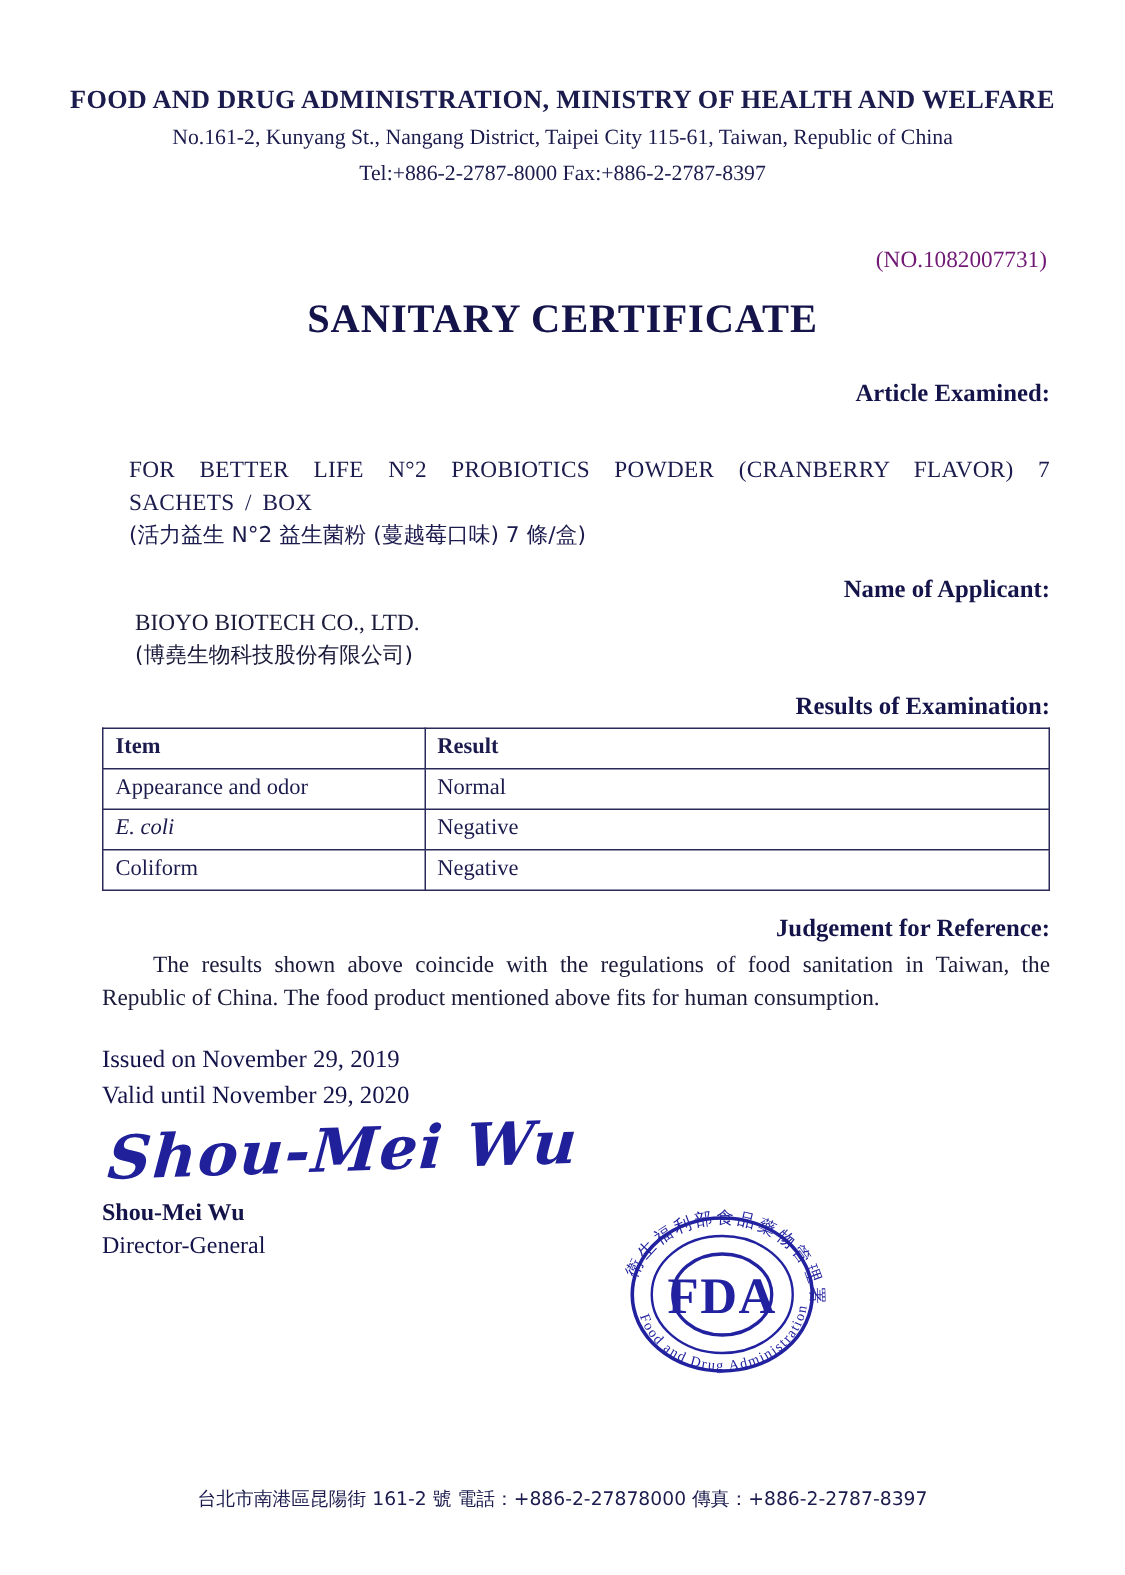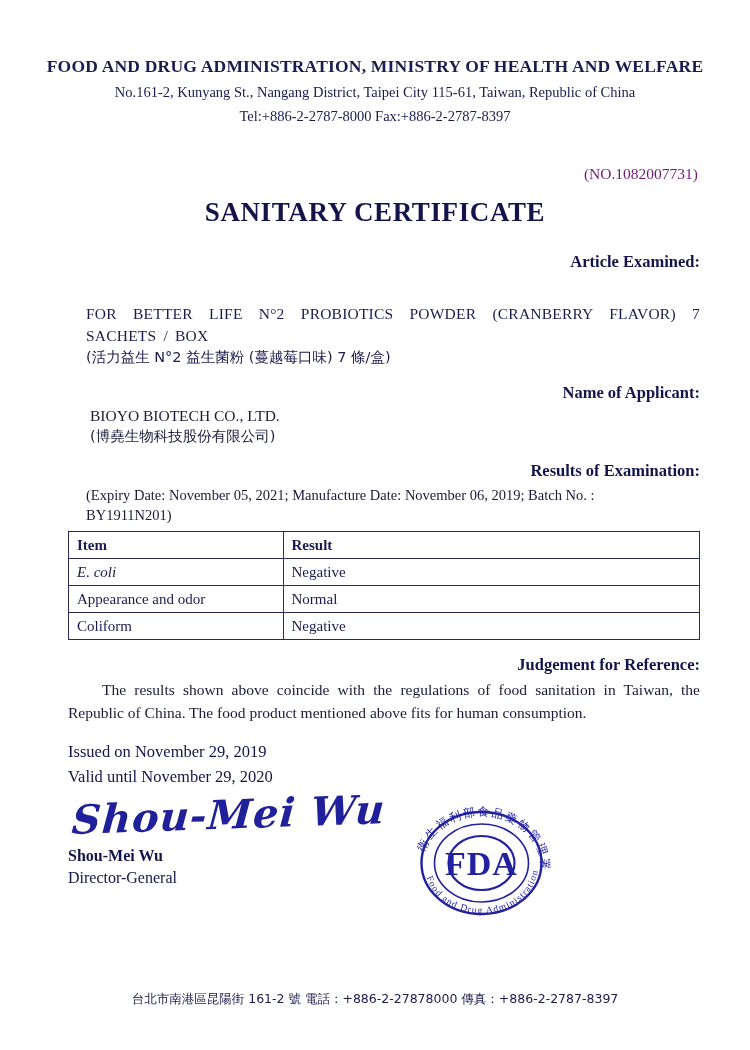--- a/index.html
+++ b/index.html
@@ -247,44 +247,40 @@
       <div class="para cjk">(活力益生 N°2 益生菌粉 (蔓越莓口味) 7 條/盒)</div>
     </div>
 
     <div class="section-head">Name of Applicant:</div>
     <div>
       <div class="applicant-name">BIOYO BIOTECH CO., LTD.</div>
       <div class="applicant-cjk">(博堯生物科技股份有限公司)</div>
     </div>
 
     <div class="section-head">Results of Examination:</div>
-    <div class="results-meta">
-      <div>(Expiry Date: November 05, 2021; Manufacture Date: November 06, 2019; Batch No. :</div>
-      <div>BY1911N201)</div>
-    </div>
 
     <table class="results">
       <colgroup>
           <col class="c1">
           <col>
         </colgroup>
       <thead>
         <tr>
           <th>Item</th>
           <th>Result</th>
         </tr>
       </thead>
       <tbody>
         <tr>
+          <td>Appearance and odor</td>
+          <td>Normal</td>
+        </tr>
+        <tr>
           <td class="italic">E. coli</td>
           <td>Negative</td>
-        </tr>
-        <tr>
-          <td>Appearance and odor</td>
-          <td>Normal</td>
         </tr>
         <tr class="last">
           <td>Coliform</td>
           <td>Negative</td>
         </tr>
       </tbody>
     </table>
 
     <div class="section-head">Judgement for Reference:</div>
     <div class="judgement-para">

